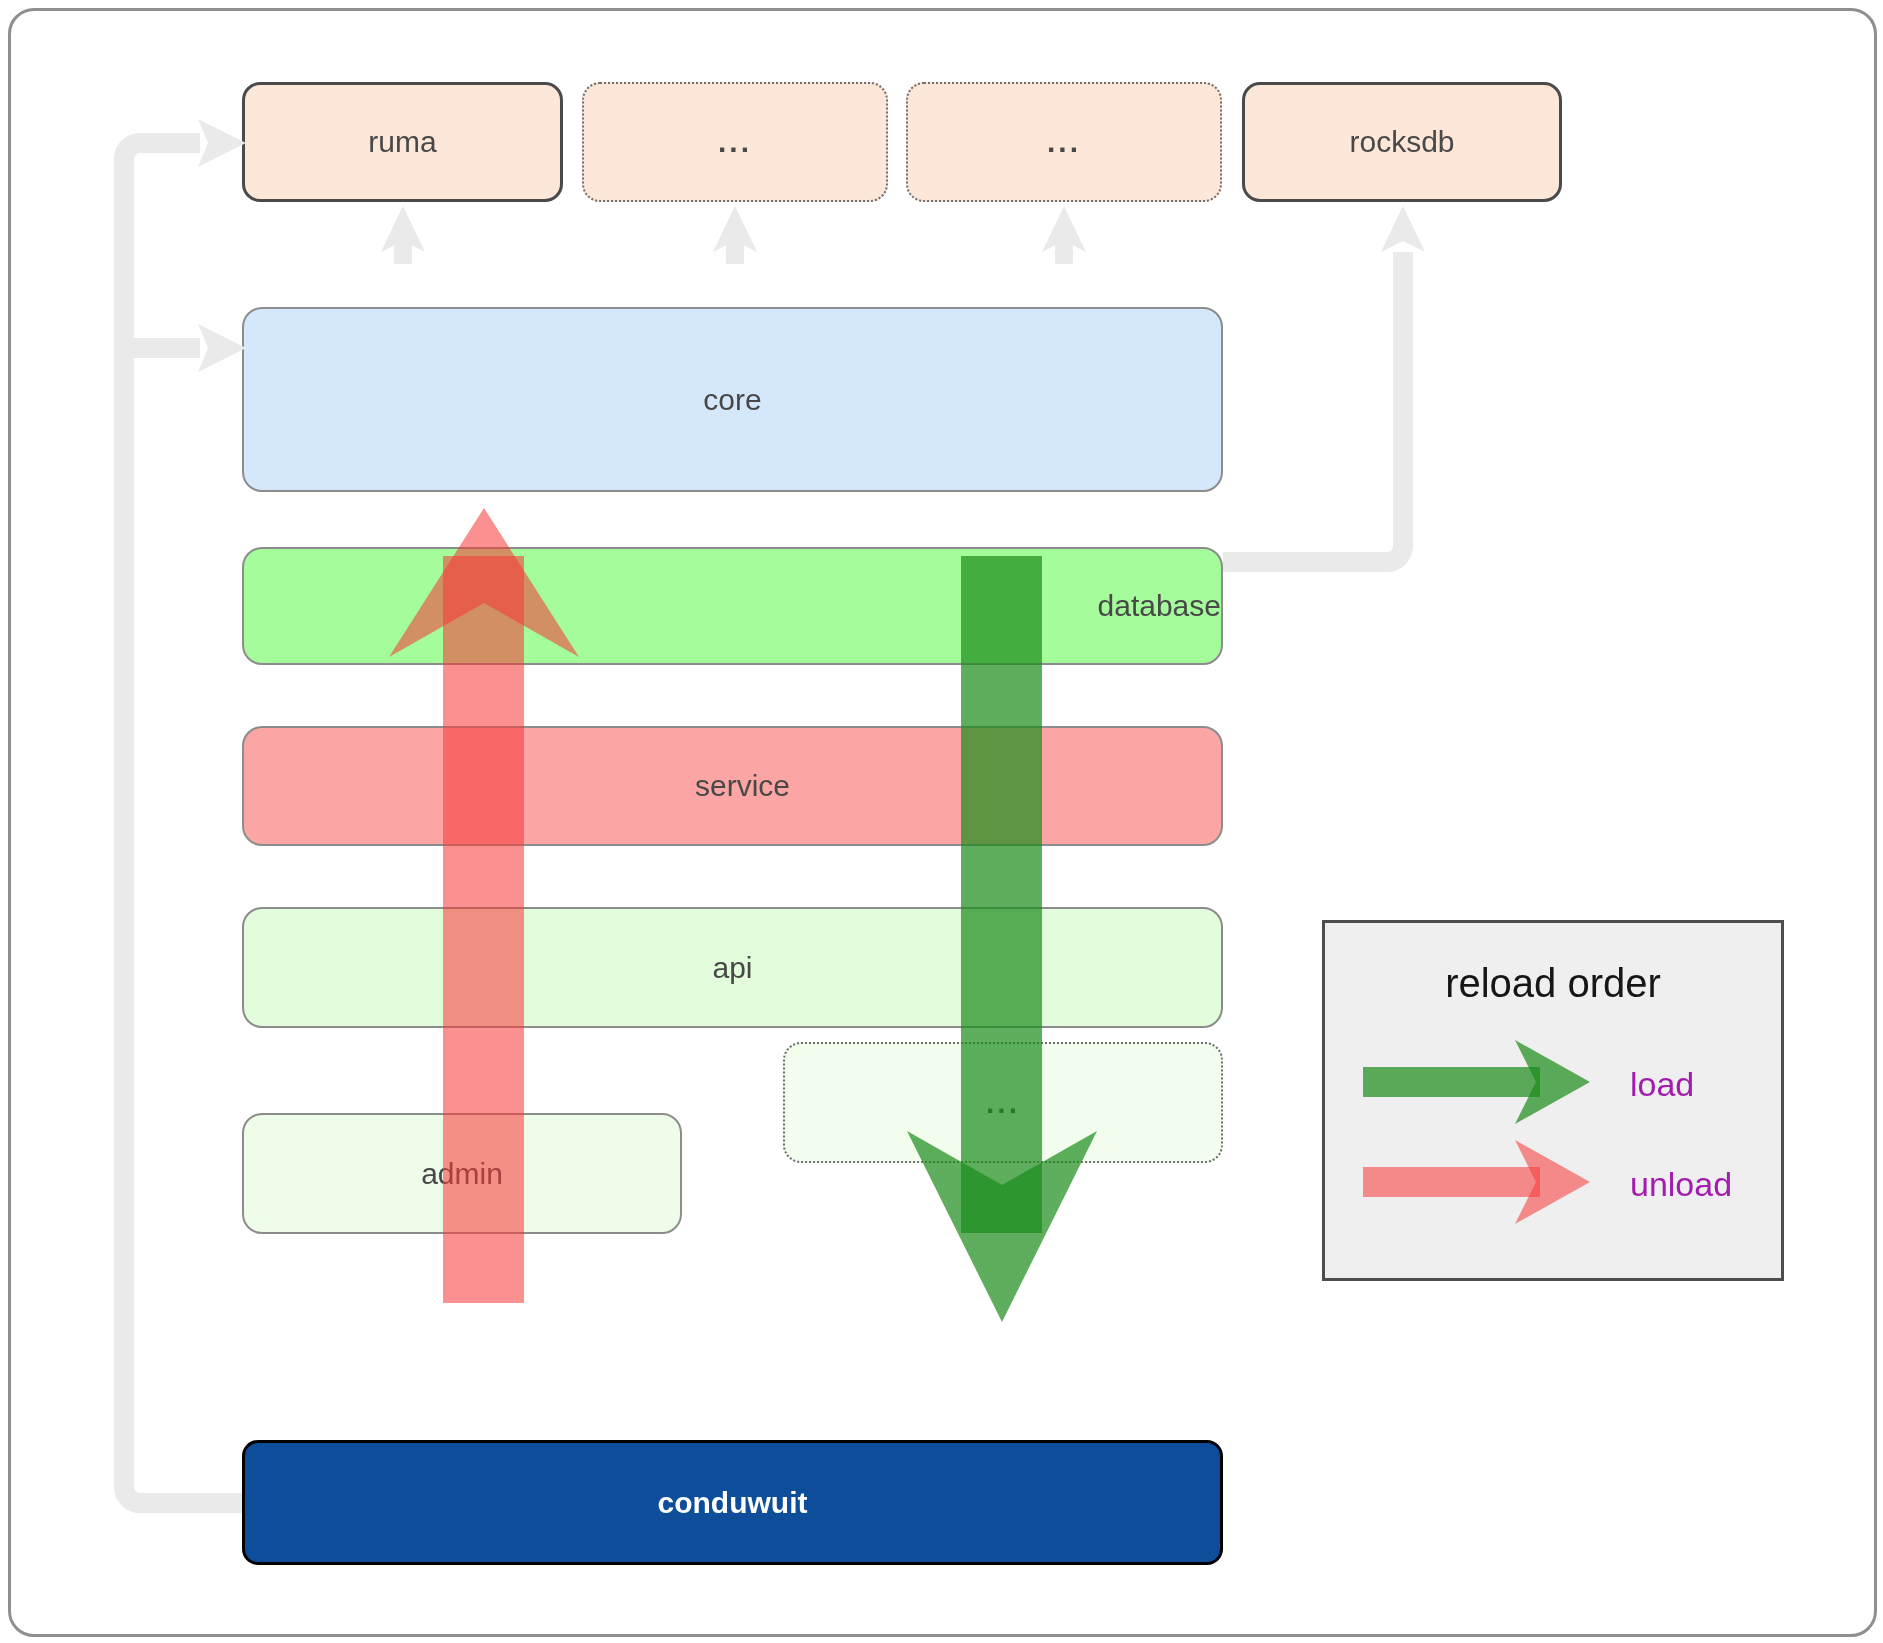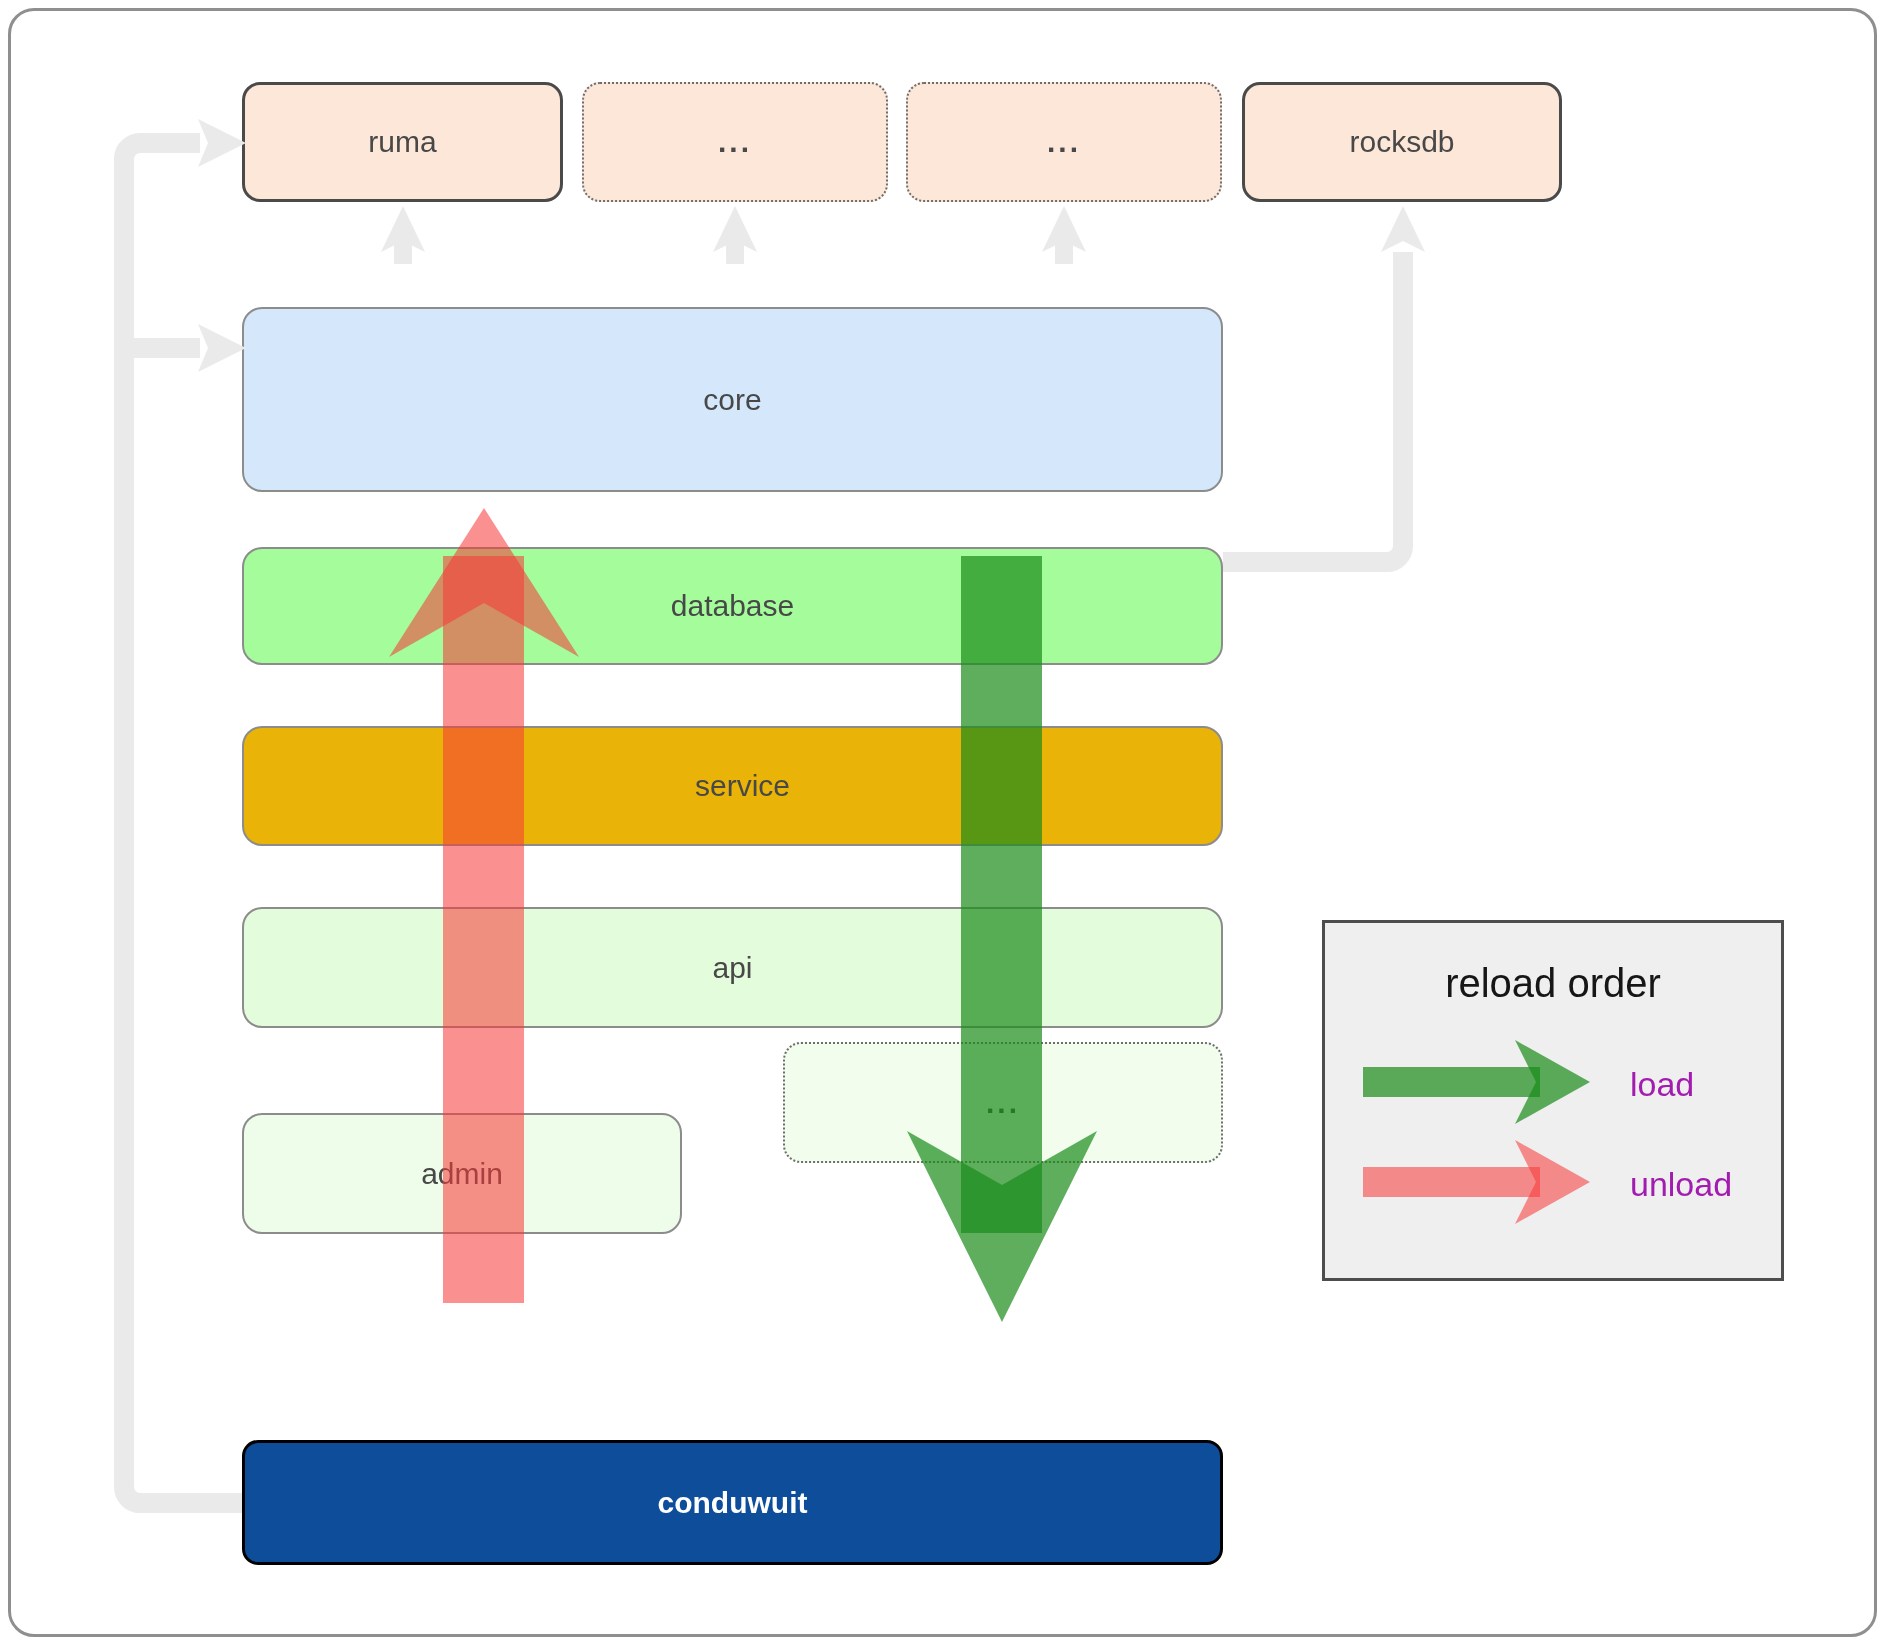--- a/index.html
+++ b/index.html
@@ -24,22 +24,22 @@
   .peach{background:#fde7d8;}
   .solid-dark{border:3px solid #4a4a4a;border-radius:18px;}
   .dotted{border:2px dotted #6e6e6e;border-radius:18px;}
   .gray-border{border:2px solid #8c8c8c;margin-top:45px;}
   .ellipsis-label{font-weight:700;letter-spacing:3px;}
   .b-ruma{left:242px;top:82px;width:321px;height:120px;}
   .b-e1{left:582px;top:82px;width:306px;height:120px;}
   .b-e2{left:906px;top:82px;width:316px;height:120px;}
   .b-rocksdb{left:1242px;top:82px;width:320px;height:120px;}
   .b-core{left:242px;top:262px;width:981px;height:185px;background:#d4e7fb;}
-  .b-database{left:242px;top:502px;width:981px;height:118px;background:#a4fc9b;}
-  .b-service{left:242px;top:681px;width:981px;height:120px;background:#eab308;padding-left:20px;}
+  .b-database{left:242px;top:502px;width:981px;height:118px;background:#a4fc9b;justify-content:flex-end;}
+  .b-service{left:242px;top:681px;width:981px;height:120px;background:#fca5a5;padding-left:20px;}
   .b-api{left:242px;top:862px;width:981px;height:121px;background:#e3fcdb;}
   .b-admin{left:242px;top:1068px;width:440px;height:121px;background:#eefde9;}
   .b-e3{left:783px;top:1042px;width:440px;height:121px;background:#f2fdee;}
   .b-router{left:242px;top:1223px;width:981px;height:119px;background:#ffffff;}
   .b-conduwuit{
     left:242px;top:1440px;width:981px;height:125px;
     background:#0d4d9a;border:3px solid #000;border-radius:16px;
     color:#ffffff;font-weight:600;
   }
   .legend{

